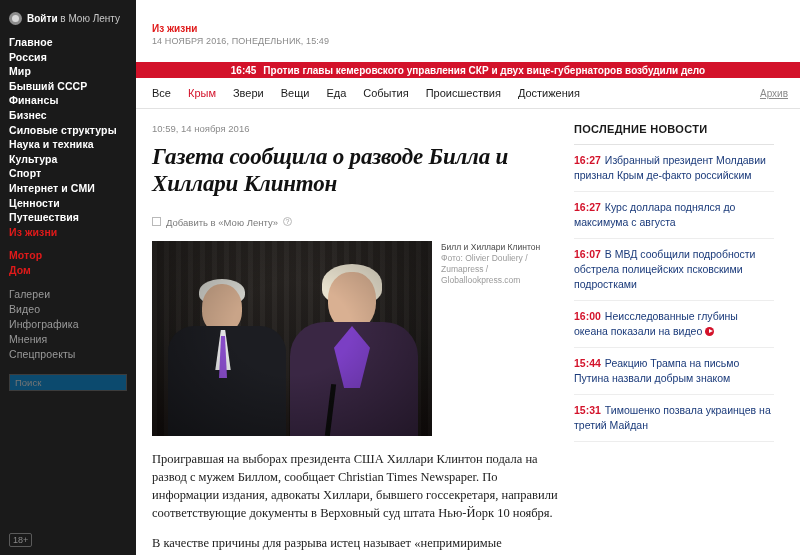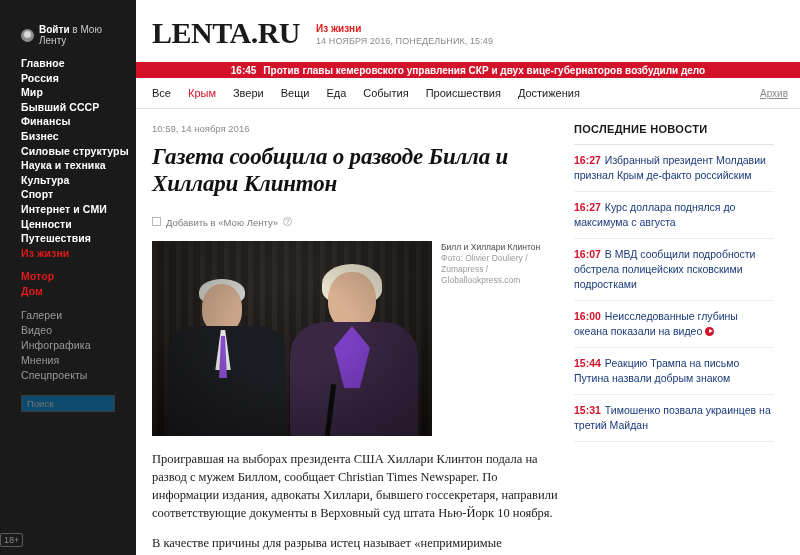--- a/index.html
+++ b/index.html
@@ -16,21 +16,21 @@
     display: flex;
     background: #fff;
   }
 
   
   .sidebar {
     width: 136px;
     min-width: 136px;
     background: #1a1a1a;
     color: #ffffff;
-    padding: 12px;
+    padding: 0;
     position: relative;
   }
   .login-row {
     display: flex;
     align-items: center;
     gap: 5px;
     padding: 12px 8px 10px 9px;
     font-size: 10px;
   }
   .login-avatar {
@@ -83,21 +83,21 @@
     font-family: "Liberation Sans", sans-serif;
     flex: 1;
     padding: 0;
   }
   .search-icon {
     width: 9px; height: 9px;
     opacity: .65;
   }
   .age-badge {
     position: absolute;
-    left: 0;
+    left: 9px;
     bottom: 8px;
     font-size: 9px;
     color: #8a8a8a;
     border: 1px solid #5a5a5a;
     padding: 1px 3px;
     border-radius: 2px;
   }
 
   
   .main {
@@ -410,21 +410,20 @@
         <line x1="10" y1="10" x2="14.5" y2="14.5" stroke="#9a9a9a" stroke-width="1.6"></line>
       </svg>
     </div>
 
     <div class="age-badge">18+</div>
   </aside>
 
   <section class="main">
 
     <div class="masthead">
-      <div class="logo">LENTA.RU</div>
       <div class="masthead-meta">
         <div class="masthead-section">Из жизни</div>
         <div class="masthead-date">14 НОЯБРЯ 2016, ПОНЕДЕЛЬНИК, 15:49</div>
       </div>
     </div>
 
     <div class="breaking">
       <span class="time">16:45</span>
       <span class="txt">Против главы кемеровского управления СКР и двух вице-губернаторов возбудили дело</span>
     </div>

